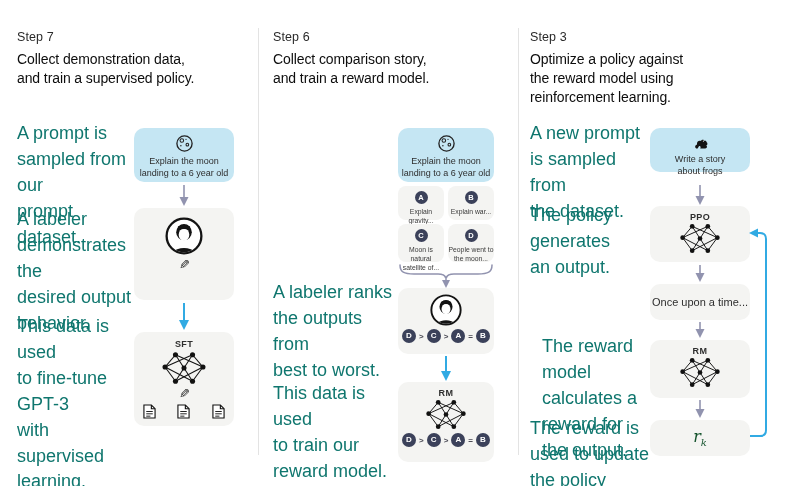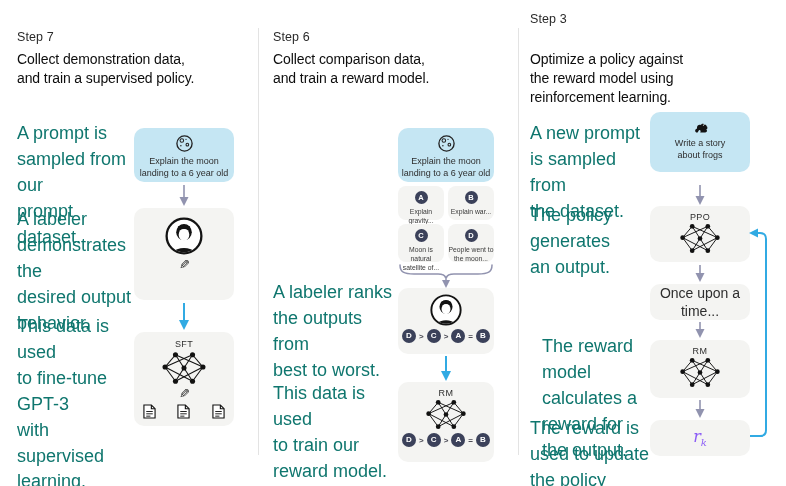--- a/index.html
+++ b/index.html
@@ -12,30 +12,30 @@
   .divider{position:absolute;top:28px;height:427px;width:1px;background:#e3e3e3;}
   .abs{position:absolute;}
   .step{font-size:12.5px;color:#2a2a2a;letter-spacing:.1px;}
   .title{font-size:14px;font-weight:normal;line-height:1.36;letter-spacing:-.1px;color:#0d0d0d;white-space:pre-line;}
   .para{font-size:18px;line-height:1.44;color:#0f766e;white-space:pre-line;}
   .bluebox{background:#c5e6f3;border-radius:10px;text-align:center;}
   .graybox{background:#f4f4f2;border-radius:10px;text-align:center;}
   .minibox{background:#f4f4f2;border-radius:8px;text-align:center;}
   .cap{font-size:9px;line-height:1.3;color:#2e2e2e;white-space:pre-line;}
   .tiny{font-size:6.8px;line-height:1.35;color:#3a3a3a;white-space:pre-line;margin-top:3px;}
-  .mlabel{font-size:9px;letter-spacing:.4px;color:#2e2e2e;}
+  .mlabel{font-size:9px;letter-spacing:.4px;color:#2e2e2e;font-weight:bold;}
   .pencil{display:inline-block;transform:scaleX(-1);font-size:13px;line-height:1;color:#151515;}
   .rkrow{display:flex;align-items:center;justify-content:center;gap:3px;}
   .rk-letter{width:14px;height:14px;border-radius:50%;background:#3b415a;color:#fff;
              font-size:8px;font-weight:bold;line-height:14px;text-align:center;display:inline-block;}
   .rk-op{font-size:8px;font-weight:bold;color:#4a4a55;}
   .letterbadge{width:13px;height:13px;border-radius:50%;background:#3b415a;color:#fff;
                font-size:7.5px;font-weight:bold;line-height:13px;text-align:center;display:inline-block;margin-top:5px;}
   .docs{display:flex;justify-content:center;gap:4px;margin-top:2px;}
-  .reward{font-family:"DejaVu Serif","Liberation Serif",serif;font-style:italic;font-size:16px;color:#8b5cf6;}
+  .reward{font-family:"DejaVu Serif","Liberation Serif",serif;font-style:italic;font-size:16px;color:#14532d;}
   .reward sub{font-size:10px;}
   svg{display:block;margin:0 auto;}
 </style>
 </head>
 <body>
 
 <div id="stage">
 
   <div class="divider abs" style="left:258px"></div>
   <div class="divider abs" style="left:518px"></div>
@@ -143,21 +143,21 @@
             <line x1="3.5" y1="8" x2="10.5" y2="8" stroke="#111"></line>
             <line x1="3.5" y1="10.5" x2="10.5" y2="10.5" stroke="#111"></line>
             <line x1="3.5" y1="13" x2="8" y2="13" stroke="#111"></line>
           </svg>
       </div>
     </div>
   </div>
 
   <div class="col" id="col2">
     <div class="abs step" style="left:15px;top:30px">Step 6</div>
-    <div class="abs title" style="left:15px;top:50px;width:235px">Collect comparison data,
+    <div class="abs title" style="left:15px;top:50px;width:235px">Collect comparison story,
 and train a reward model.</div>
     <div class="abs para" style="left:15px;top:280px;width:120px">A labeler ranks
 the outputs from
 best to worst.</div>
     <div class="abs para" style="left:15px;top:381px;width:120px">This data is used
 to train our
 reward model.</div>
 
     <div class="abs bluebox" style="left:140px;top:128px;width:96px;height:54px">
       <svg width="19" height="19" viewBox="0 0 20 20" style="margin-top:6px">
@@ -259,40 +259,40 @@
           <span class="rk-letter">C</span>
           <span class="rk-op">&gt;</span>
           <span class="rk-letter">A</span>
           <span class="rk-op">=</span>
           <span class="rk-letter">B</span>
         </div>
     </div>
   </div>
 
   <div class="col" id="col3">
-    <div class="abs step" style="left:12px;top:12px">Step 3</div>
+    <div class="abs step" style="left:12px;top:30px">Step 3</div>
     <div class="abs title" style="left:12px;top:50px;width:240px">Optimize a policy against
 the reward model using
 reinforcement learning.</div>
     <div class="abs para" style="left:12px;top:121px;width:118px">A new prompt
 is sampled from
 the dataset.</div>
     <div class="abs para" style="left:12px;top:203px;width:118px">The policy
 generates
 an output.</div>
     <div class="abs para" style="left:24px;top:334px;width:122px">The reward model
 calculates a
 reward for
 the output.</div>
     <div class="abs para" style="left:12px;top:416px;width:122px">The reward is
 used to update
 the policy
 using PPO.</div>
 
-    <div class="abs bluebox" style="left:132px;top:112px;width:100px;height:60px">
+    <div class="abs bluebox" style="left:132px;top:128px;width:100px;height:44px">
       <svg width="20" height="15" viewBox="0 0 20 14" style="margin-top:8px">
         <path d="M3,12 L6.2,12 C4.5,10.5 4.9,8.4 7,7.9 L7,7 C7,5 9,3.5 11,4.5 C11.5,2.8 14,2.8 14.5,4.4 C15.2,3.8 16.6,4.2 16.4,5.5 C17.9,6.4 17.7,8.5 16.2,9.1 C17.6,10 17.2,12 15.2,12 L10.2,12 C11.2,10.8 10.5,9.4 9.1,9.6 L7.6,12 Z" fill="#131313"></path>
         <circle cx="13.4" cy="4.6" r=".6" fill="#fff"></circle>
       </svg>
       <div class="cap" style="margin-top:3px">Write a story
 about frogs</div>
     </div>
 
     <svg class="abs" style="left:176px;top:185px" width="12" height="20">
       <line x1="6" y1="0" x2="6" y2="12" stroke="#9193af" stroke-width="1.6"></line>
@@ -327,21 +327,21 @@
         </g>
       </svg>
     </div>
 
     <svg class="abs" style="left:176px;top:265px" width="12" height="17">
       <line x1="6" y1="0" x2="6" y2="9" stroke="#9193af" stroke-width="1.6"></line>
       <path d="M1.5,8 L6,17 L10.5,8 Z" fill="#9193af"></path>
     </svg>
 
     <div class="abs graybox" style="left:132px;top:284px;width:100px;height:36px;display:flex;align-items:center;justify-content:center">
-      <span class="cap" style="font-size:14px">Once upon a time...</span>
+      <span class="cap" style="font-size:11px">Once upon a time...</span>
     </div>
 
     <svg class="abs" style="left:176px;top:322px" width="12" height="16">
       <line x1="6" y1="0" x2="6" y2="8" stroke="#9193af" stroke-width="1.6"></line>
       <path d="M1.5,7 L6,16 L10.5,7 Z" fill="#9193af"></path>
     </svg>
 
     <div class="abs graybox" style="left:132px;top:340px;width:100px;height:58px">
       <div class="mlabel" style="margin-top:6px">RM</div>
       <svg width="44" height="33" viewBox="0 0 48 38">

